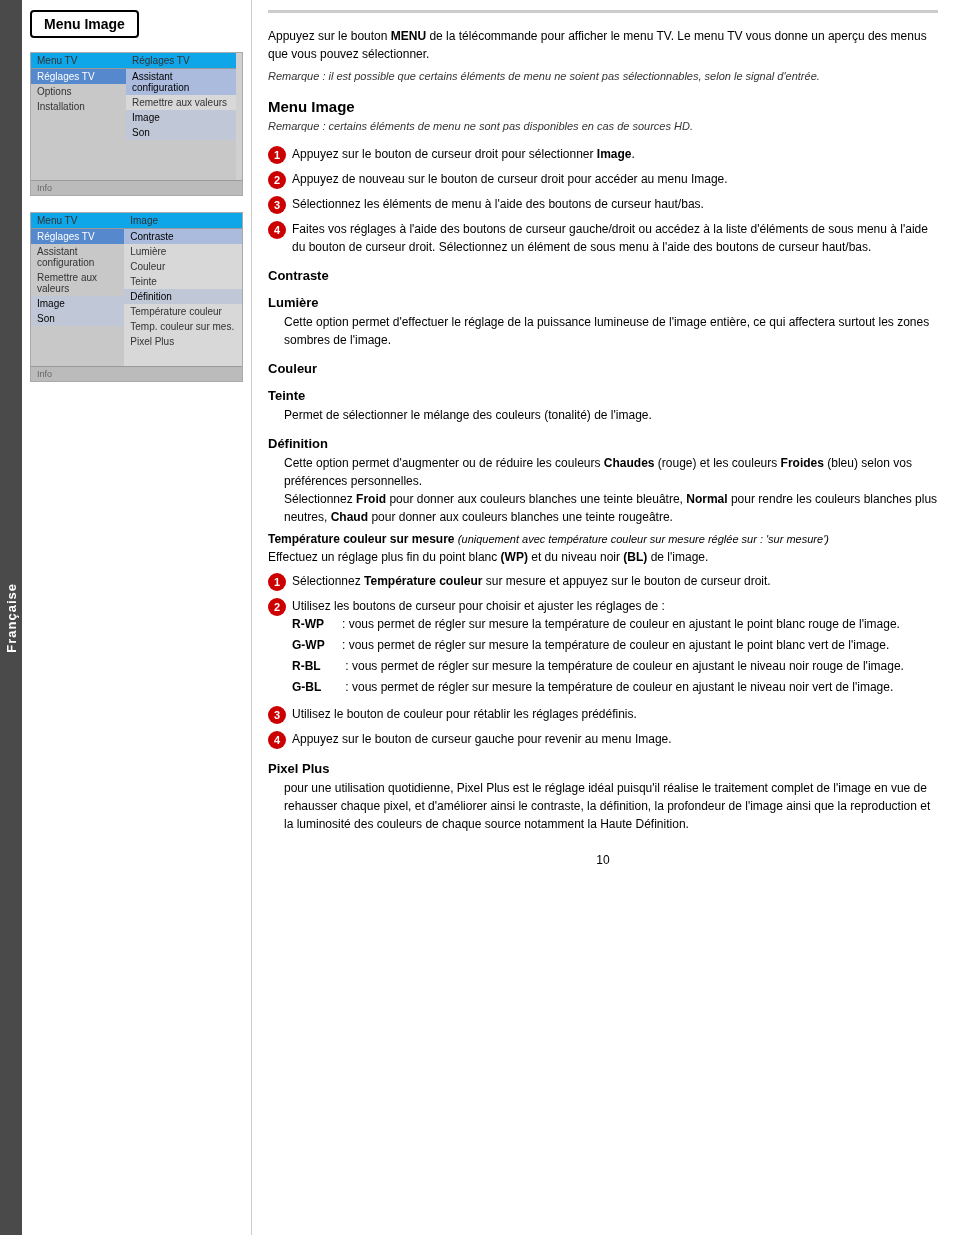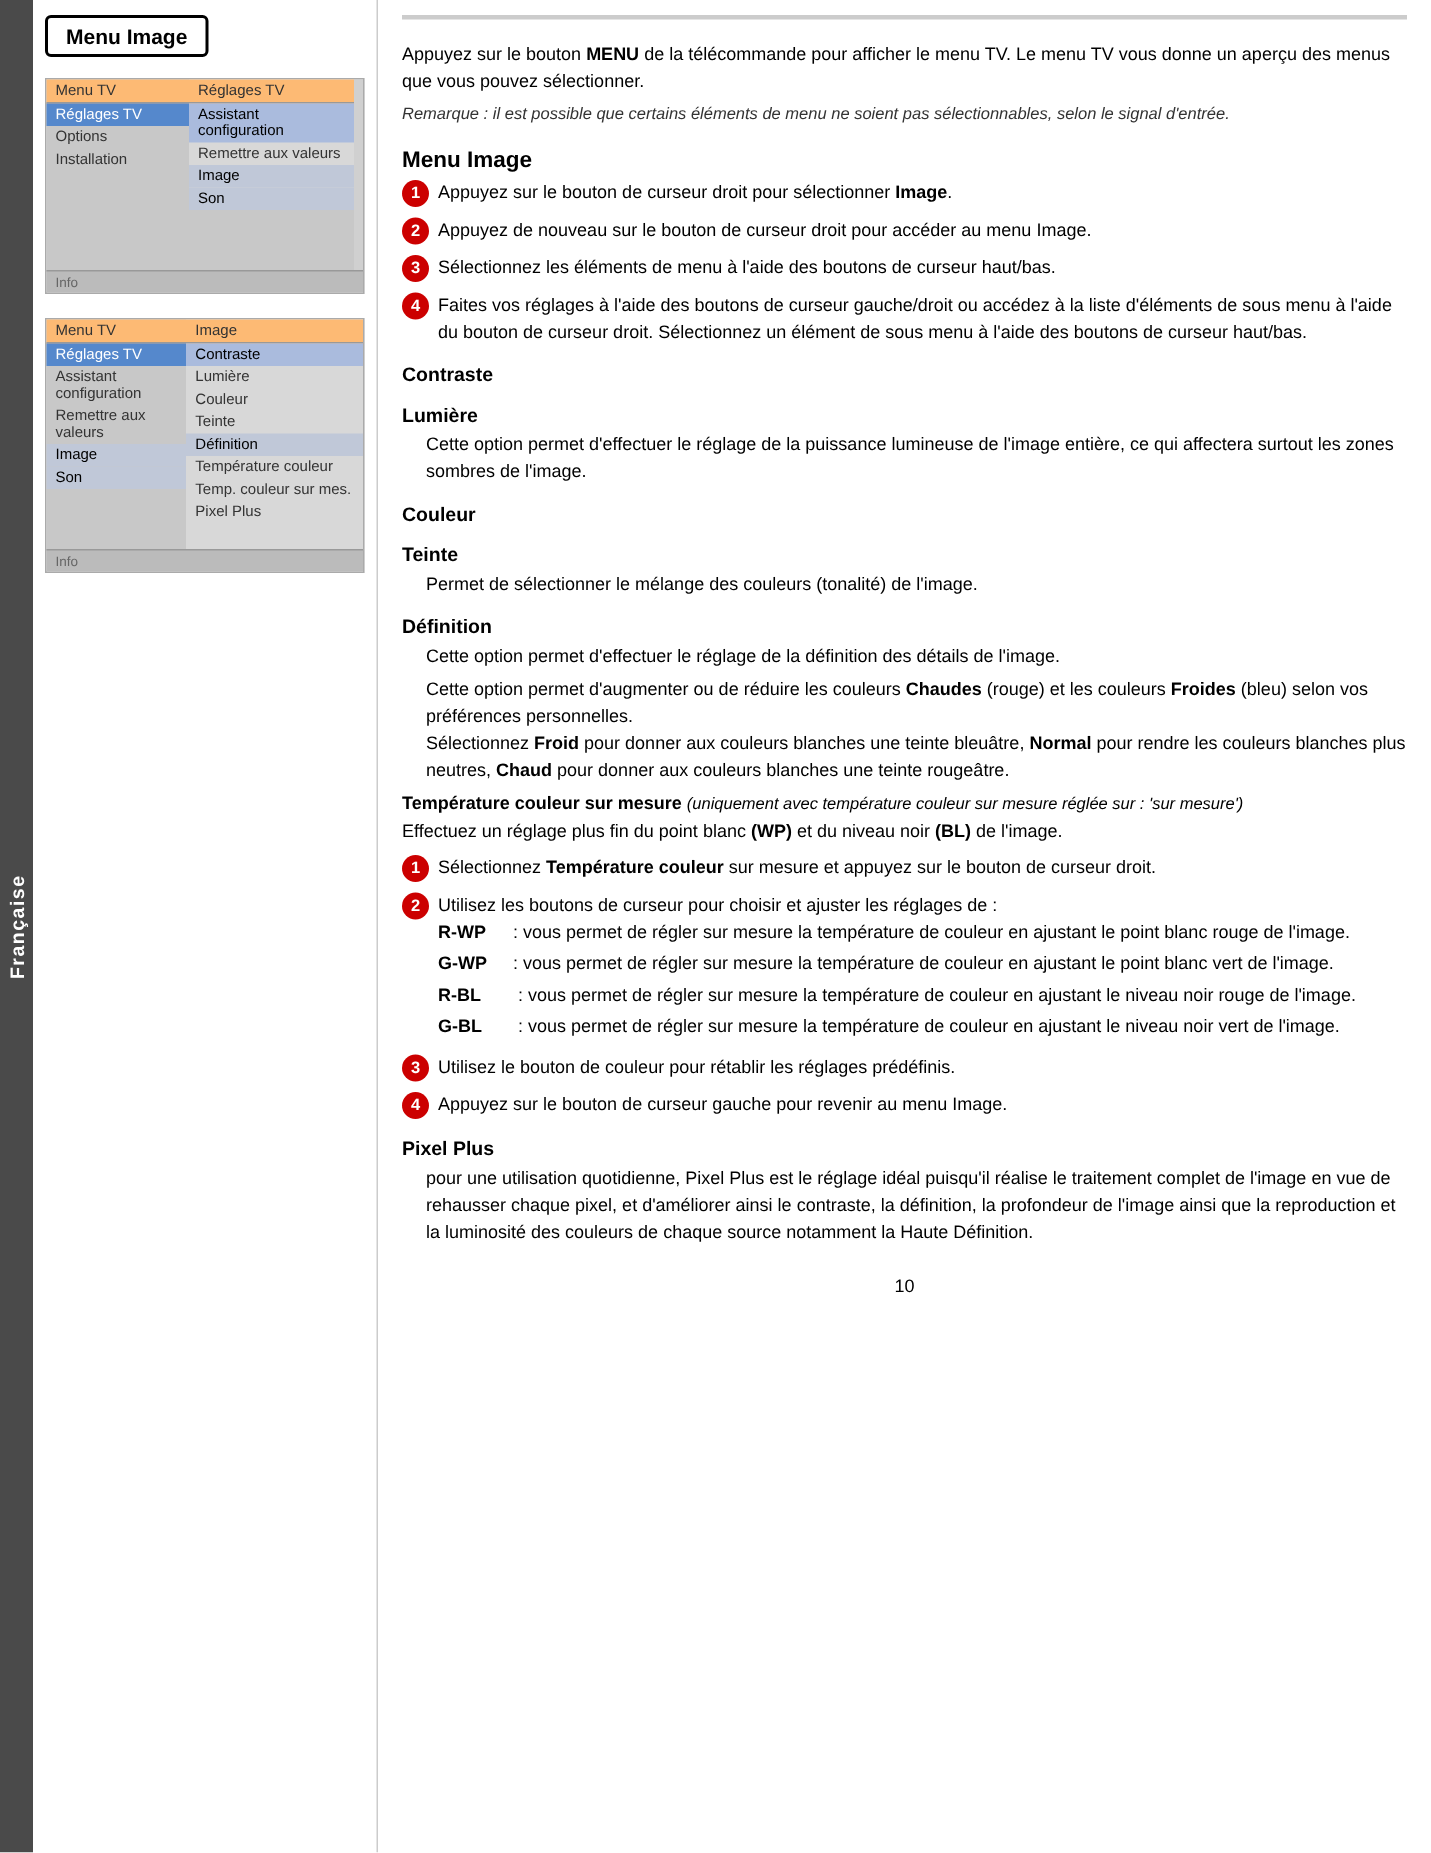--- a/index.html
+++ b/index.html
@@ -88,21 +88,21 @@
 
     .tv-menu-right {
       width: 110px;
       background: #d8d8d8;
     }
 
     .tv-menu-header {
       padding: 2px 6px;
       font-size: 10px;
       color: #333;
-      background: #fdba74;
+      background: #0ea5e9;
       border-bottom: 1px solid #999;
     }
 
     .tv-menu-item {
       padding: 2px 6px;
       font-size: 10px;
       color: #333;
     }
 
     .tv-menu-item.highlight-blue {
@@ -325,20 +325,23 @@
       <div class="top-border"></div>
       <br>
       <p class="intro-text">
         Appuyez sur le bouton <strong>MENU</strong> de la télécommande pour afficher le menu TV. Le menu TV vous donne un aperçu des menus que vous pouvez sélectionner.
       </p>
       <p class="intro-italic">
         <em>Remarque : il est possible que certains éléments de menu ne soient pas sélectionnables, selon le signal d'entrée.</em>
       </p>
 
       <div class="section-title">Menu Image</div>
+      <p class="section-note-italic">
+        <em>Remarque : certains éléments de menu ne sont pas disponibles en cas de sources HD.</em>
+      </p>
 
       
       <div class="step">
         <div class="step-num">1</div>
         <div class="step-text">Appuyez sur le bouton de curseur droit pour sélectionner <strong>Image</strong>.</div>
       </div>
       <div class="step">
         <div class="step-num">2</div>
         <div class="step-text">Appuyez de nouveau sur le bouton de curseur droit pour accéder au menu Image.</div>
       </div>
@@ -360,21 +363,20 @@
 
       
       <div class="subsection-header">Couleur</div>
 
       
       <div class="subsection-header">Teinte</div>
       <p class="subsection-body indented">Permet de sélectionner le mélange des couleurs (tonalité) de l'image.</p>
 
       
       <div class="subsection-header">Définition</div>
-      <p class="subsection-body indented">Cette option permet d'effectuer le réglage de la définition des détails de l'image.</p>
 
       
       <p class="subsection-body indented">
         Cette option permet d'augmenter ou de réduire les couleurs <strong>Chaudes</strong> (rouge) et les couleurs <strong>Froides</strong> (bleu) selon vos préférences personnelles.<br>
         Sélectionnez <strong>Froid</strong> pour donner aux couleurs blanches une teinte bleuâtre, <strong>Normal</strong> pour rendre les couleurs blanches plus neutres, <strong>Chaud</strong> pour donner aux couleurs blanches une teinte rougeâtre.
       </p>
 
       
       <div class="step">
         <div class="step-text">

